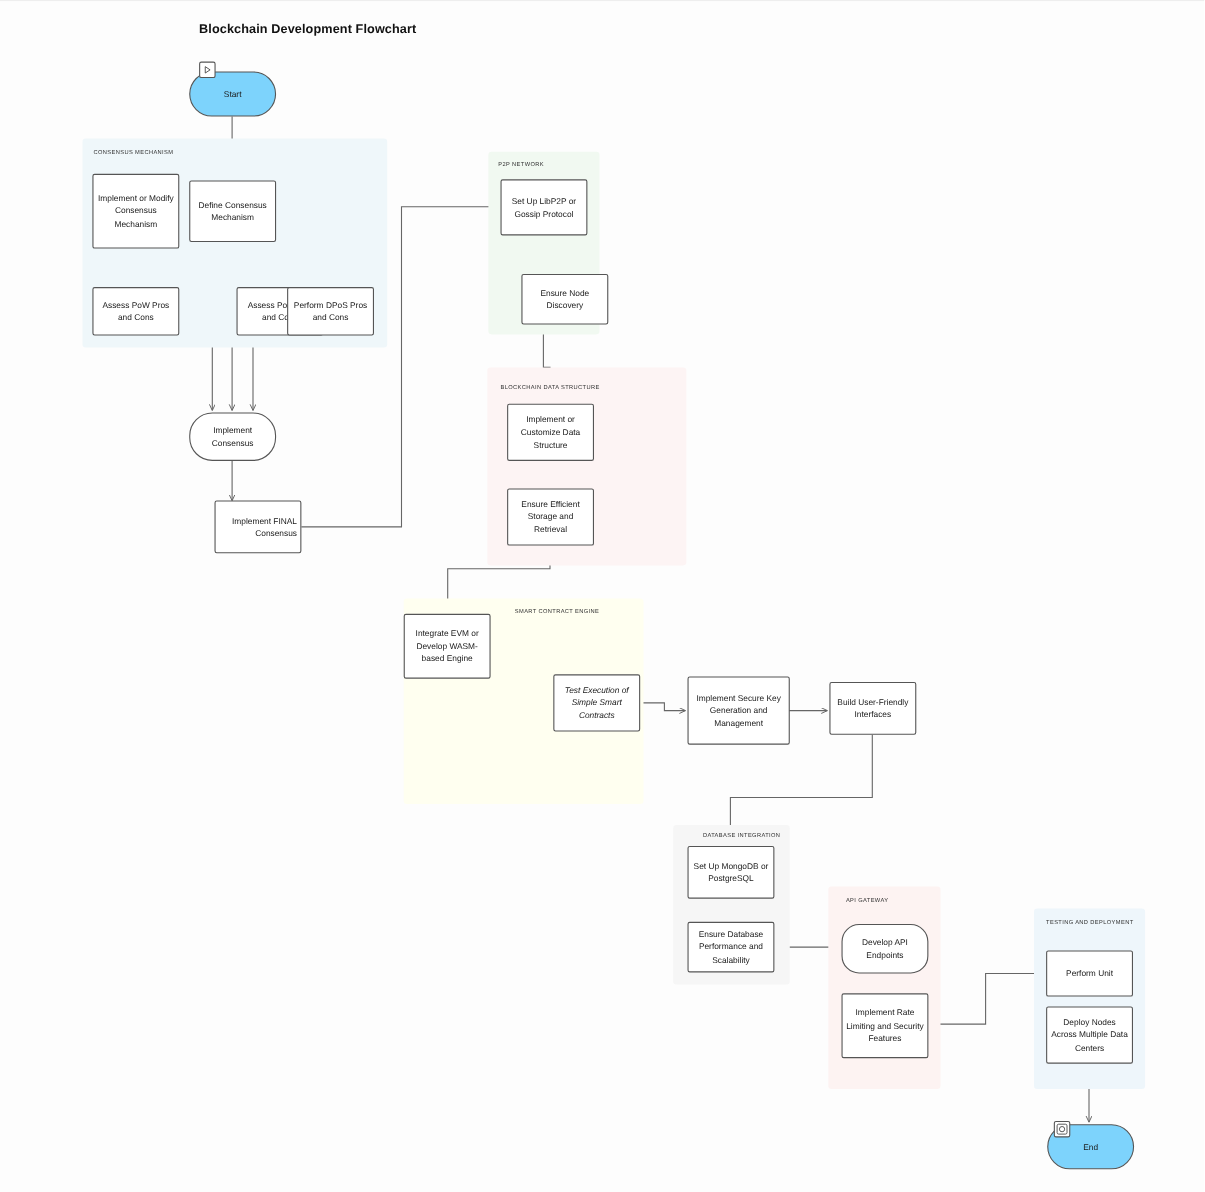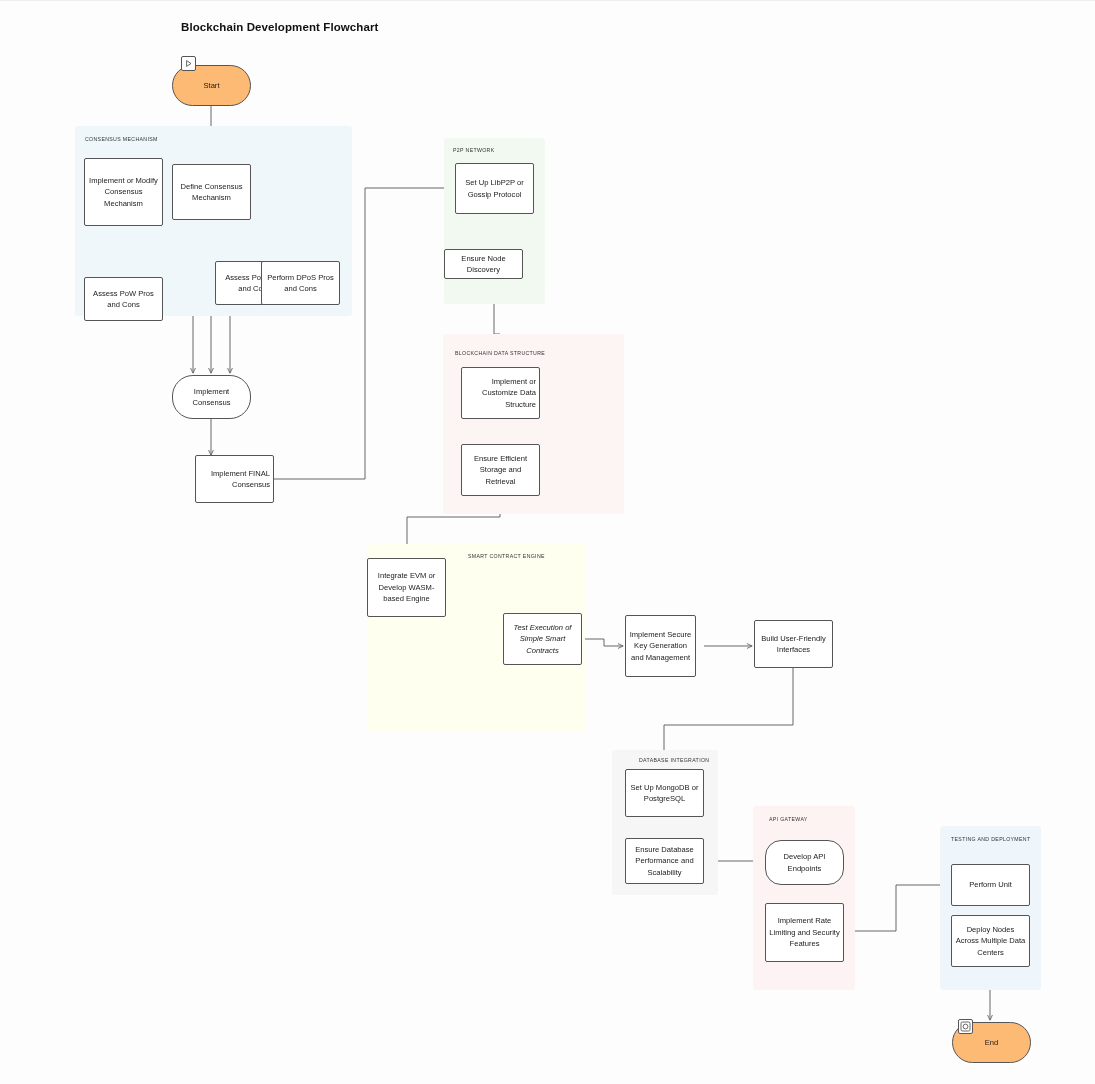--- a/index.html
+++ b/index.html
@@ -63,21 +63,21 @@
     justify-content: center;
     text-align: center;
     font-size: 7.6px;
     line-height: 1.5;
     color: #1a1a1a;
     padding: 2px 3px;
   }
   .terminal {
     position: absolute;
     box-sizing: border-box;
-    background: #fdba74;
+    background: #7dd3fc;
     border: 1px solid #555555;
     border-radius: 24px;
     display: flex;
     align-items: center;
     justify-content: center;
     font-size: 7.6px;
     color: #1a1a1a;
   }
   .badge {
     position: absolute;
@@ -145,32 +145,32 @@
     <div class="group" style="left: 612px; top: 750px; width: 106px; height: 145px; background: rgb(246, 246, 246);"></div>
     <div class="group-label" style="left: 639px; top: 757px;">DATABASE INTEGRATION</div>
     <div class="group" style="left: 753px; top: 806px; width: 102px; height: 184px; background: rgb(253, 243, 242);"></div>
     <div class="group-label" style="left: 769px; top: 816px;">API GATEWAY</div>
     <div class="group" style="left: 940px; top: 826px; width: 101px; height: 164px; background: rgb(238, 246, 251);"></div>
     <div class="group-label" style="left: 951px; top: 836px;">TESTING AND DEPLOYMENT</div>
   </div>
 <div id="nodes-layer">
     <div class="node" style="left: 84px; top: 158px; width: 79px; height: 68px;">Implement or Modify Consensus Mechanism</div>
     <div class="node" style="left: 172px; top: 164px; width: 79px; height: 56px;">Define Consensus Mechanism</div>
-    <div class="node" style="left: 84px; top: 277px; width: 79px; height: 44px;">Assess PoW Pros and Cons</div>
+    <div class="node" style="left: 84px; top: 261px; width: 79px; height: 44px;">Assess PoW Pros and Cons</div>
     <div class="node" style="left: 172px; top: 261px; width: 79px; height: 44px; margin-left: 43px;">Assess PoS Pros and Cons</div>
     <div class="node" style="left: 261px; top: 261px; width: 79px; height: 44px;">Perform DPoS Pros and Cons</div>
     <div class="node" style="left: 172px; top: 375px; width: 79px; height: 44px; border-radius: 21px;">Implement Consensus</div>
     <div class="node" style="left: 195px; top: 455px; width: 79px; height: 48px; text-align: right;">Implement FINAL Consensus</div>
     <div class="node" style="left: 455px; top: 163px; width: 79px; height: 51px;">Set Up LibP2P or Gossip Protocol</div>
-    <div class="node" style="left: 444px; top: 249px; width: 79px; height: 30px;">Ensure Node Discovery</div>
-    <div class="node" style="left: 461px; top: 367px; width: 79px; height: 52px; text-align: right;">Implement or Customize Data Structure</div>
+    <div class="node" style="left: 474px; top: 249px; width: 79px; height: 46px;">Ensure Node Discovery</div>
+    <div class="node" style="left: 461px; top: 367px; width: 79px; height: 52px;">Implement or Customize Data Structure</div>
     <div class="node" style="left: 461px; top: 444px; width: 79px; height: 52px;">Ensure Efficient Storage and Retrieval</div>
     <div class="node" style="left: 367px; top: 558px; width: 79px; height: 59px;">Integrate EVM or Develop WASM-based Engine</div>
     <div class="node" style="left: 503px; top: 613px; width: 79px; height: 52px; font-style: italic;">Test Execution of Simple Smart Contracts</div>
-    <div class="node" style="left: 625px; top: 615px; width: 71px; height: 62px;">Implement Secure Key Generation and Management</div>
+    <div class="node" style="left: 625px; top: 615px; width: 93px; height: 62px;">Implement Secure Key Generation and Management</div>
     <div class="node" style="left: 754px; top: 620px; width: 79px; height: 48px;">Build User-Friendly Interfaces</div>
     <div class="node" style="left: 625px; top: 769px; width: 79px; height: 48px;">Set Up MongoDB or PostgreSQL</div>
     <div class="node" style="left: 625px; top: 838px; width: 79px; height: 46px;">Ensure Database Performance and Scalability</div>
     <div class="node" style="left: 765px; top: 840px; width: 79px; height: 45px; border-radius: 16px;">Develop API Endpoints</div>
     <div class="node" style="left: 765px; top: 903px; width: 79px; height: 59px;">Implement Rate Limiting and Security Features</div>
     <div class="node" style="left: 951px; top: 864px; width: 79px; height: 42px;">Perform Unit</div>
     <div class="node" style="left: 951px; top: 915px; width: 79px; height: 52px;">Deploy Nodes Across Multiple Data Centers</div>
     <div class="terminal" style="left: 172px; top: 65px; width: 79px; height: 41px;">Start</div>
     <div class="badge" style="left: 181px; top: 56px;">
       <svg width="9" height="9" viewBox="0 0 9 9">

